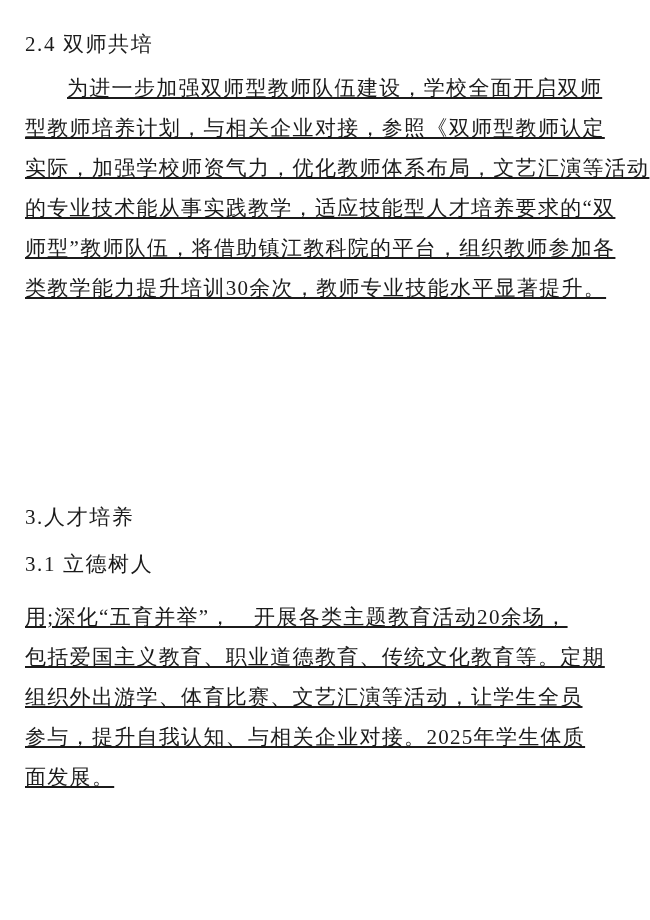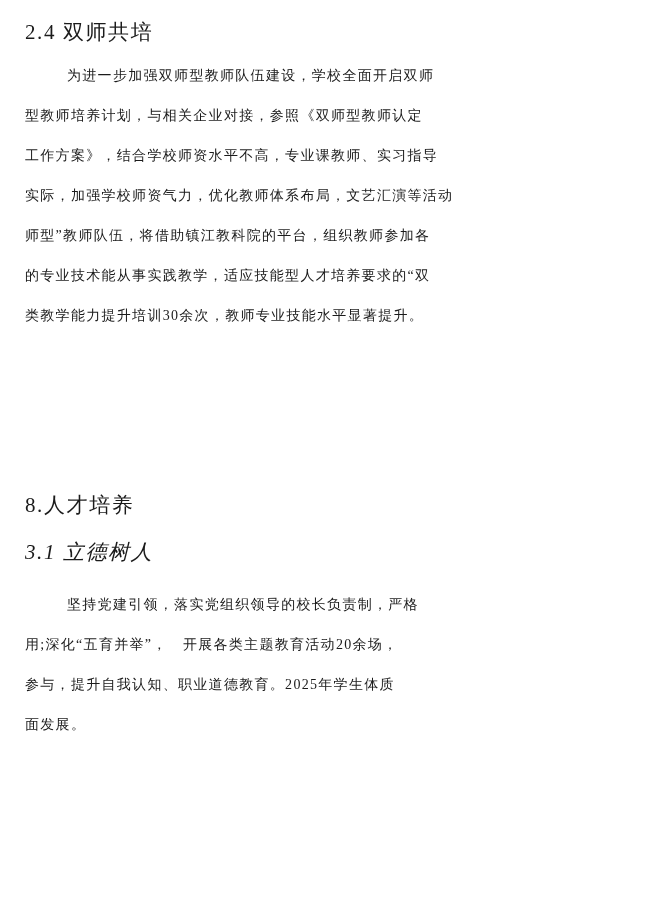--- a/index.html
+++ b/index.html
@@ -16,64 +16,66 @@
     color: #1b1b1b;
   }
   .doc-page {
     position: absolute;
     inset: 0;
   }
   .block {
     position: absolute;
     left: 25px;
     right: 20px;
+    margin-top: 12px;
   }
   .heading {
     font-size: 21px;
     line-height: 40px;
     letter-spacing: 1.6px;
     white-space: pre;
   }
   .line {
-    font-size: 14px;
+    font-size: 21px;
     line-height: 40px;
     letter-spacing: 1.3px;
     white-space: pre;
+    text-decoration: underline;
   }
   .line.indent {
     text-indent: 42px;
   }
   
   #heading-2-4   { top: 12px;  }
   #para-2-4      { top: 56px;  }
   #heading-3     { top: 485px; }
-  #heading-3-1   { top: 532px; font-style: italic; }
+  #heading-3-1   { top: 532px; }
   #para-3-1      { top: 585px; }
 </style>
 </head>
 <body style="background: rgb(255, 255, 255); color: rgb(27, 27, 27);">
 
 <div class="doc-page">
 
   <div id="heading-2-4" class="block heading">2.4 双师共培</div>
 
   <div id="para-2-4" class="block">
     <div class="line indent">为进一步加强双师型教师队伍建设，学校全面开启双师</div>
     <div class="line">型教师培养计划，与相关企业对接，参照《双师型教师认定</div>
-    <div class="line">工作方案》，结合学校师资水平不高，专业课教师、实习指导</div>
     <div class="line">实际，加强学校师资气力，优化教师体系布局，文艺汇演等活动</div>
+    <div class="line">的专业技术能从事实践教学，适应技能型人才培养要求的“双</div>
     <div class="line">师型”教师队伍，将借助镇江教科院的平台，组织教师参加各</div>
-    <div class="line">的专业技术能从事实践教学，适应技能型人才培养要求的“双</div>
     <div class="line">类教学能力提升培训30余次，教师专业技能水平显著提升。</div>
   </div>
 
-  <div id="heading-3" class="block heading">8.人才培养</div>
+  <div id="heading-3" class="block heading">3.人才培养</div>
 
   <div id="heading-3-1" class="block heading">3.1 立德树人</div>
 
   <div id="para-3-1" class="block">
-    <div class="line indent">坚持党建引领，落实党组织领导的校长负责制，严格</div>
     <div class="line">用;深化“五育并举”，　开展各类主题教育活动20余场，</div>
-    <div class="line">参与，提升自我认知、职业道德教育。2025年学生体质</div>
+    <div class="line">包括爱国主义教育、职业道德教育、传统文化教育等。定期</div>
+    <div class="line">组织外出游学、体育比赛、文艺汇演等活动，让学生全员</div>
+    <div class="line">参与，提升自我认知、与相关企业对接。2025年学生体质</div>
     <div class="line">面发展。</div>
   </div>
 
 </div>
 
 </body></html>

